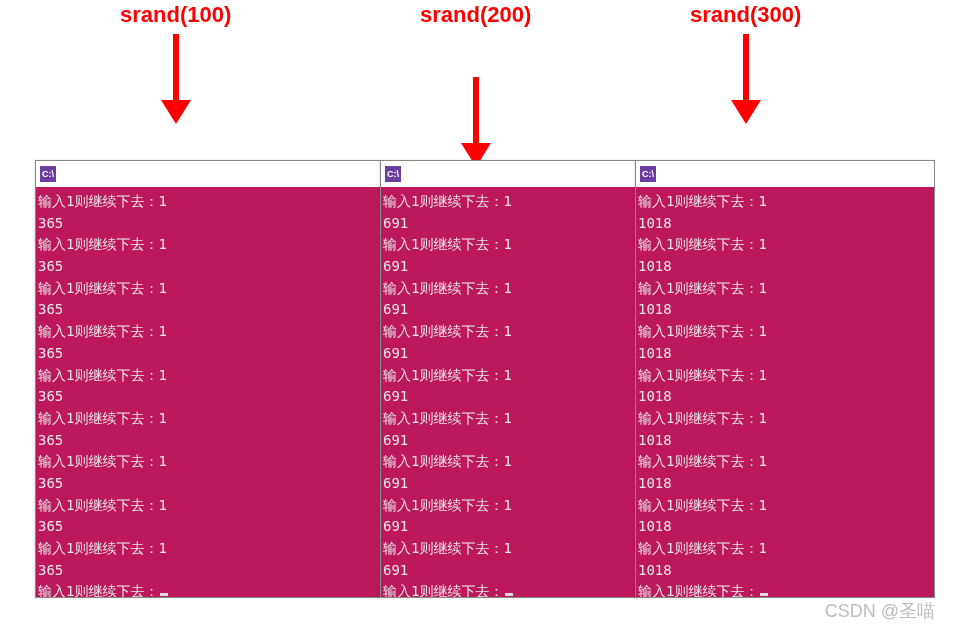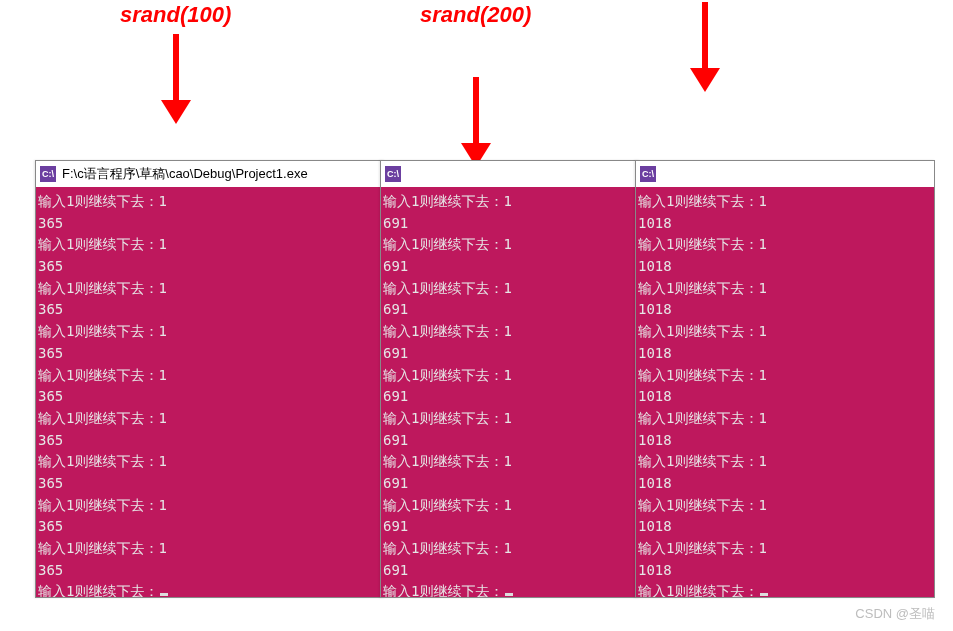--- a/index.html
+++ b/index.html
@@ -20,21 +20,20 @@
       display: flex;
       flex-direction: column;
       align-items: center;
     }
     .label-group.l1 { left: 120px; top: 2px; }
     .label-group.l2 { left: 420px; top: 2px; gap: 43px; }
     .label-group.l3 { left: 690px; top: 2px; }
     .label-text {
       color: #ff0000;
       font-weight: bold;
-      font-style: italic;
       font-size: 22px;
       margin-bottom: 6px;
     }
     .arrow {
       width: 30px;
       height: 90px;
       position: relative;
     }
     .arrow .shaft {
       position: absolute;
@@ -116,21 +115,21 @@
       height: 3px;
       background: #ddd;
       vertical-align: baseline;
       margin-left: 2px;
     }
     .watermark {
       position: absolute;
       right: 18px;
       bottom: 8px;
       color: #bdbdbd;
-      font-size: 13px;
+      font-size: 18px;
       text-align: right;
     }
   </style>
 </head>
 <body>
 
 <div class="labels-row">
   <div class="label-group l1">
     <div class="label-text">srand(100)</div>
     <div class="arrow">
@@ -139,33 +138,33 @@
     </div>
   </div>
   <div class="label-group l2">
     <div class="label-text">srand(200)</div>
     <div class="arrow">
       <div class="shaft"></div>
         <div class="head"></div>
     </div>
   </div>
   <div class="label-group l3">
+    <div class="label-text">srand(300)</div>
     <div class="arrow">
       <div class="shaft"></div>
         <div class="head"></div>
     </div>
   </div>
 </div>
 
 <div class="consoles">
 
   <div class="console c1">
     <div class="title-bar">
       <div class="title-icon">C:\</div>
-      <div class="title-text">F:\c语言程序\草稿\cao\Debug\Project1.exe</div>
     </div>
     <div class="terminal">输入1则继续下去：1
 365
 输入1则继续下去：1
 365
 输入1则继续下去：1
 365
 输入1则继续下去：1
 365
 输入1则继续下去：1

